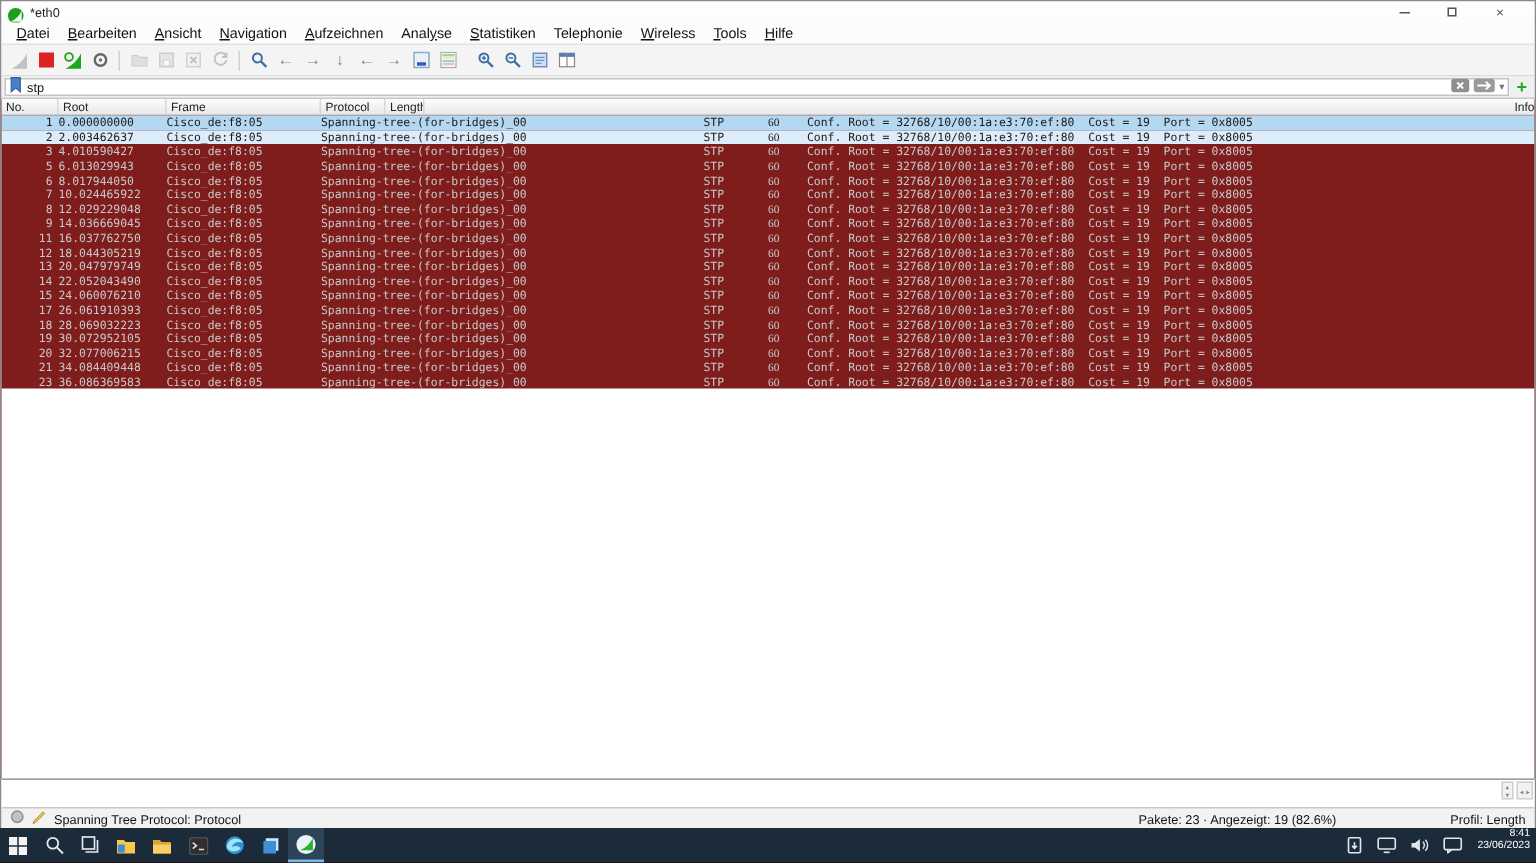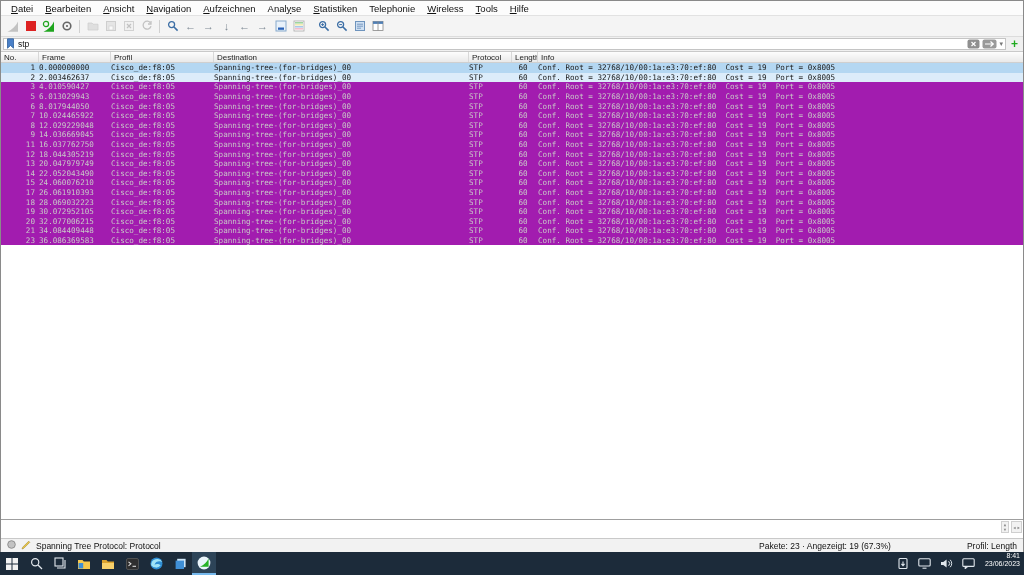--- a/index.html
+++ b/index.html
@@ -32,31 +32,31 @@
 
   
   .filterbar { height:15px; background:#f0f0f0; border-bottom:1px solid #c9c9c9; display:flex; align-items:center; padding:1px 2px; gap:2px; flex:0 0 auto; }
   .filter-field { flex:1; height:12px; background:#fff; border:1px solid #c4c4c4; display:flex; align-items:center; padding:0 2px; gap:3px; }
   .filter-text { font-size:8.5px; color:#111; flex:1; }
   .filter-right { display:flex; align-items:center; gap:2px; }
   .caret { font-size:7px; color:#777; }
   .plus-btn { font-size:12px; font-weight:bold; color:#1faa1f; line-height:12px; padding:0 3px 1px 3px; }
 
   
-  .packetlist { flex:1; display:flex; flex-direction:column; background:#a21caf; min-height:0; overflow:hidden; }
+  .packetlist { flex:1; display:flex; flex-direction:column; background:#7f1d1d; min-height:0; overflow:hidden; }
   .pl-header { height:11px; display:flex; background:linear-gradient(#fdfdfd,#e9e9e9); border-bottom:1px solid #cfcfcf; flex:0 0 auto; }
   .pl-hcell { font-size:8px; color:#222; padding:1px 0 0 3px; border-right:1px solid #d8d8d8; white-space:nowrap; overflow:hidden; }
   .pl-rows { flex:0 0 auto; font-family:"DejaVu Sans Mono","Liberation Mono",monospace; }
   .row { height:9.6px; display:flex; align-items:center; font-size:7.6px; color:#1a1a1a; white-space:pre; }
   .row.selected { background:#b4d7f2; }
   .row.adjacent { background:#dcecfa; }
   .row.faded { color:#c8c8c8; }
   .cell { overflow:hidden; white-space:pre; flex:0 0 auto; }
   .cell.num { text-align:right; padding-right:4px; }
-  .cell.len { text-align:center; padding-right:4px; }
+  .cell.len { text-align:left; padding-right:4px;font-family:Liberation Serif, serif; }
   .cell.info { flex:1 1 auto; }
   .pl-fill { flex:1; background:#fff; }
 
   
   .details { height:19px; border-top:1px solid #9f9f9f; background:#fff; font-family:"DejaVu Sans Mono","Liberation Mono",monospace; font-size:8px; color:#1a1a1a; overflow:hidden; position:relative; flex:0 0 auto; }
   .dline { height:9.5px; line-height:9.5px; white-space:pre; padding-left:3px; display:flex; align-items:center; }
   .twisty { color:#777; font-size:6px; margin-right:4px; }
   .corner-widgets { position:absolute; right:1px; top:1px; display:flex; gap:2px; }
   .spinner { display:flex; flex-direction:column; border:1px solid #cfcfcf; background:#f2f2f2; }
   .spinner span { font-size:4px; color:#888; line-height:5px; padding:0 2px; text-align:center; }
@@ -77,20 +77,38 @@
   .tray { display:flex; align-items:center; gap:9px; padding-right:6px; }
   .tray-ico { display:flex; align-items:center; justify-content:center; }
   .clock { color:#fff; font-size:7px; text-align:right; line-height:8px; padding:0 4px; }
 </style>
 </head>
 <body>
 
 <div class="screen">
   <div class="app">
 
+    <div class="titlebar">
+      <span class="ws-ico">
+        <svg width="11" height="11">
+            <circle cx="5.5" cy="5.5" r="5.2" fill="#1e9e1e"></circle>
+            <path d="M9.5 2 C8 5.5 5.5 8 2 9.5 L9.5 9.5 Z" fill="#eafaea"></path>
+          </svg>
+      </span>
+      <span class="title">*eth0</span>
+      <div class="win-controls">
+        <span class="win-btn">
+            <span class="min-glyph"></span>
+          </span>
+        <span class="win-btn">
+            <span class="max-glyph"></span>
+          </span>
+        <span class="win-btn">×</span>
+      </div>
+    </div>
 
     <div class="menubar" id="menubar">
         <span class="menu-item"><u>D</u>atei</span>
         <span class="menu-item"><u>B</u>earbeiten</span>
         <span class="menu-item"><u>A</u>nsicht</span>
         <span class="menu-item"><u>N</u>avigation</span>
         <span class="menu-item"><u>A</u>ufzeichnen</span>
         <span class="menu-item">Anal<u>y</u>se</span>
         <span class="menu-item"><u>S</u>tatistiken</span>
         <span class="menu-item">Telephonie</span>
@@ -236,26 +254,25 @@
           </span>
           <span class="caret">▾</span>
         </span>
       </div>
       <span class="plus-btn">+</span>
     </div>
 
     <div class="packetlist">
       <div class="pl-header" id="pl-header">
           <span class="pl-hcell" style="width: 38px;">No.</span>
-          <span class="pl-hcell" style="width: 72px;">Frame</span>
-          <span class="pl-hcell" style="width: 103px;">Profil</span>
-          <span class="pl-hcell" style="width: 255px;">Destination</span>
+          <span class="pl-hcell" style="width: 72px;">Root</span>
+          <span class="pl-hcell" style="width: 103px;">Frame</span>
           <span class="pl-hcell" style="width: 43px;">Protocol</span>
           <span class="pl-hcell" style="width: 26px;">Length</span>
-          <span class="pl-hcell" style="flex: 1 1 0%; border-right: none;">Info</span>
+          <span class="pl-hcell" style="flex: 1 1 0%; border-right: none; text-align: right;">Info</span>
         </div>
       <div class="pl-rows" id="pl-rows">
           <div class="row selected"><span class="cell num" style="width: 38px;">1</span><span class="cell" style="width: 72px;">0.000000000</span><span class="cell" style="width: 103px;">Cisco_de:f8:05</span><span class="cell" style="width: 255px;">Spanning-tree-(for-bridges)_00</span><span class="cell" style="width: 43px;">STP</span><span class="cell len" style="width: 26px;">60</span><span class="cell info">Conf. Root = 32768/10/00:1a:e3:70:ef:80  Cost = 19  Port = 0x8005</span></div>
           <div class="row adjacent"><span class="cell num" style="width: 38px;">2</span><span class="cell" style="width: 72px;">2.003462637</span><span class="cell" style="width: 103px;">Cisco_de:f8:05</span><span class="cell" style="width: 255px;">Spanning-tree-(for-bridges)_00</span><span class="cell" style="width: 43px;">STP</span><span class="cell len" style="width: 26px;">60</span><span class="cell info">Conf. Root = 32768/10/00:1a:e3:70:ef:80  Cost = 19  Port = 0x8005</span></div>
           <div class="row faded"><span class="cell num" style="width: 38px;">3</span><span class="cell" style="width: 72px;">4.010590427</span><span class="cell" style="width: 103px;">Cisco_de:f8:05</span><span class="cell" style="width: 255px;">Spanning-tree-(for-bridges)_00</span><span class="cell" style="width: 43px;">STP</span><span class="cell len" style="width: 26px;">60</span><span class="cell info">Conf. Root = 32768/10/00:1a:e3:70:ef:80  Cost = 19  Port = 0x8005</span></div>
           <div class="row faded"><span class="cell num" style="width: 38px;">5</span><span class="cell" style="width: 72px;">6.013029943</span><span class="cell" style="width: 103px;">Cisco_de:f8:05</span><span class="cell" style="width: 255px;">Spanning-tree-(for-bridges)_00</span><span class="cell" style="width: 43px;">STP</span><span class="cell len" style="width: 26px;">60</span><span class="cell info">Conf. Root = 32768/10/00:1a:e3:70:ef:80  Cost = 19  Port = 0x8005</span></div>
           <div class="row faded"><span class="cell num" style="width: 38px;">6</span><span class="cell" style="width: 72px;">8.017944050</span><span class="cell" style="width: 103px;">Cisco_de:f8:05</span><span class="cell" style="width: 255px;">Spanning-tree-(for-bridges)_00</span><span class="cell" style="width: 43px;">STP</span><span class="cell len" style="width: 26px;">60</span><span class="cell info">Conf. Root = 32768/10/00:1a:e3:70:ef:80  Cost = 19  Port = 0x8005</span></div>
           <div class="row faded"><span class="cell num" style="width: 38px;">7</span><span class="cell" style="width: 72px;">10.024465922</span><span class="cell" style="width: 103px;">Cisco_de:f8:05</span><span class="cell" style="width: 255px;">Spanning-tree-(for-bridges)_00</span><span class="cell" style="width: 43px;">STP</span><span class="cell len" style="width: 26px;">60</span><span class="cell info">Conf. Root = 32768/10/00:1a:e3:70:ef:80  Cost = 19  Port = 0x8005</span></div>
           <div class="row faded"><span class="cell num" style="width: 38px;">8</span><span class="cell" style="width: 72px;">12.029229048</span><span class="cell" style="width: 103px;">Cisco_de:f8:05</span><span class="cell" style="width: 255px;">Spanning-tree-(for-bridges)_00</span><span class="cell" style="width: 43px;">STP</span><span class="cell len" style="width: 26px;">60</span><span class="cell info">Conf. Root = 32768/10/00:1a:e3:70:ef:80  Cost = 19  Port = 0x8005</span></div>
           <div class="row faded"><span class="cell num" style="width: 38px;">9</span><span class="cell" style="width: 72px;">14.036669045</span><span class="cell" style="width: 103px;">Cisco_de:f8:05</span><span class="cell" style="width: 255px;">Spanning-tree-(for-bridges)_00</span><span class="cell" style="width: 43px;">STP</span><span class="cell len" style="width: 26px;">60</span><span class="cell info">Conf. Root = 32768/10/00:1a:e3:70:ef:80  Cost = 19  Port = 0x8005</span></div>
@@ -294,21 +311,21 @@
               <circle cx="4.5" cy="4.5" r="3.8" fill="#c2c2c2" stroke="#8e8e8e"></circle>
             </svg>
         </span>
         <span>
           <svg width="10" height="10">
               <path d="M1 9 L2.8 8.3 L8.8 2.3 L7.7 1.2 L1.7 7.2 Z" fill="#e8c84a" stroke="#a8882a" stroke-width="0.6"></path>
             </svg>
         </span>
         <span>Spanning Tree Protocol: Protocol</span>
       </span>
-      <span class="sb-mid">Pakete: 23 · Angezeigt: 19 (67.3%)</span>
+      <span class="sb-mid">Pakete: 23 · Angezeigt: 19 (82.6%)</span>
       <span class="sb-right">Profil: Length</span>
     </div>
   </div>
 
   <div class="taskbar">
     <span id="tb-apps" style="display:flex;align-items:stretch;">
         <span class="tb-app">
           <svg width="12" height="12">
             <rect x="0" y="0" width="5.5" height="5.5" fill="#f2f2f2"></rect>
             <rect x="6.5" y="0" width="5.5" height="5.5" fill="#f2f2f2"></rect>

